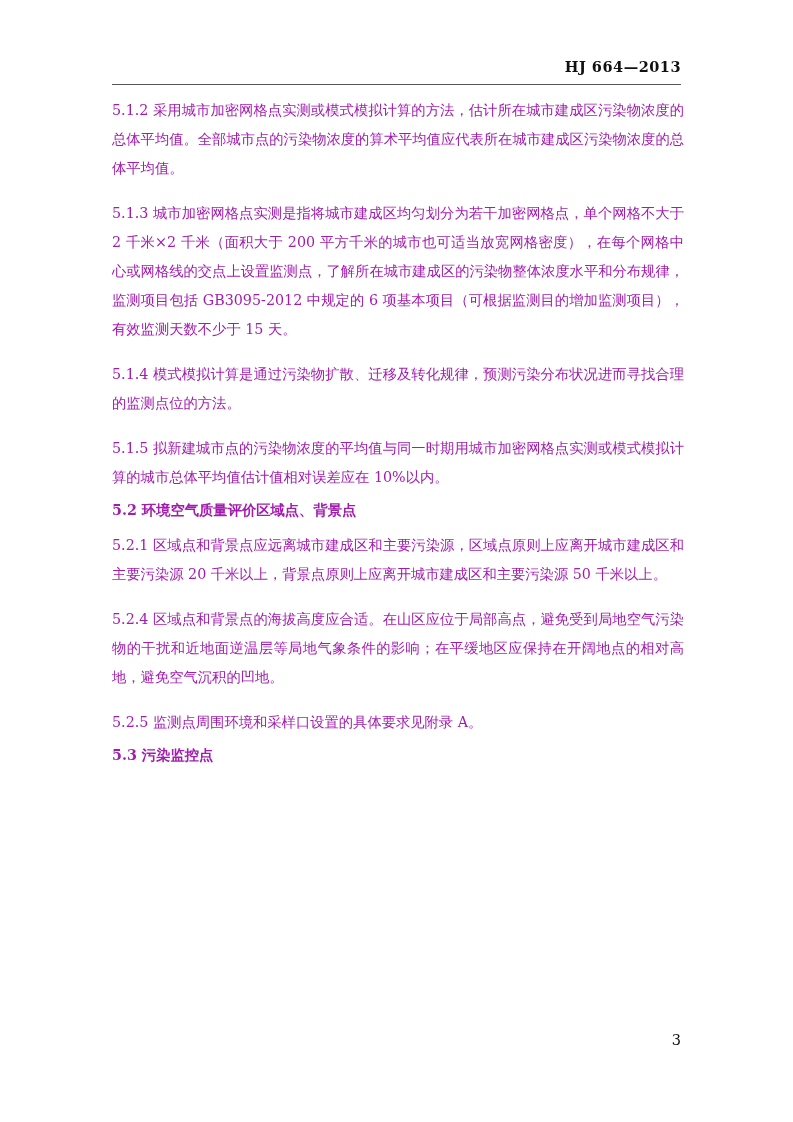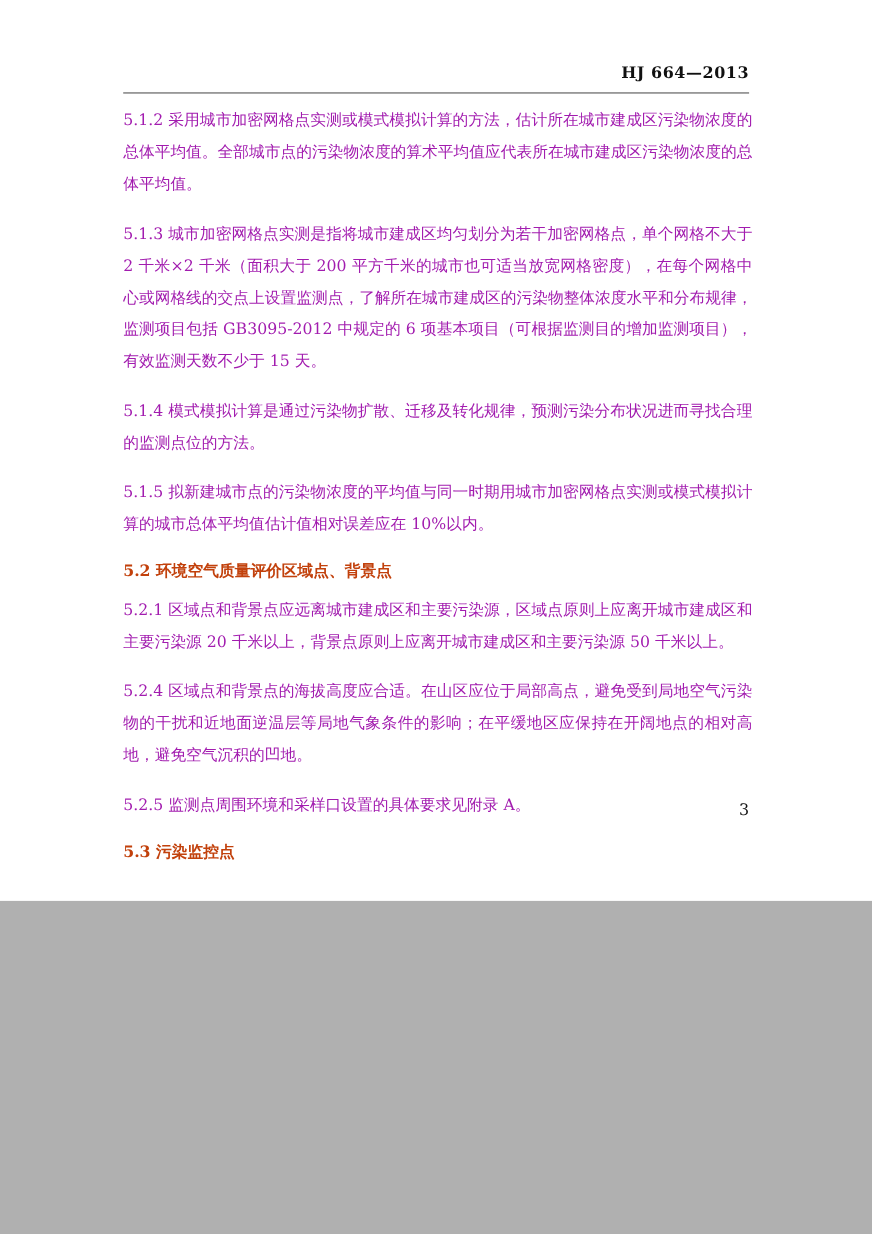--- a/index.html
+++ b/index.html
@@ -2,21 +2,21 @@
 <html><head>
 <meta charset="utf-8">
 <style>
   html, body {
     margin: 0;
     padding: 0;
     background: #b0b0b0;
   }
   .page {
     width: 793px;
-    height: 819px;
+    height: 1122px;
     background: #ffffff;
     position: relative;
     margin: 0 auto;
     box-sizing: border-box;
     font-family: "DejaVu Serif", "Liberation Serif", serif;
     color: #111111;
     overflow: hidden;
   }
   .header {
     position: absolute;
@@ -45,25 +45,25 @@
   p.para {
     margin: 0 0 4px 0;
     font-size: 14.3px;
     line-height: 29px;
     text-align: justify;
     text-justify: inter-ideograph;
     text-indent: 0;
     color: #a21caf;
   }
   p.heading {
-    margin: 14px 0 6px 0;
+    margin: 4px 0 6px 0;
     font-size: 14.3px;
     line-height: 29px;
     font-weight: bold;
-    color: #c2410c;
+    color: #a21caf;
   }
   p.spaced-top {
     margin-top: 16px;
   }
   .pagenum {
     position: absolute;
     bottom: 74px;
     right: 112px;
     font-size: 14.5px;
     font-family: "DejaVu Serif", "Liberation Serif", serif;

